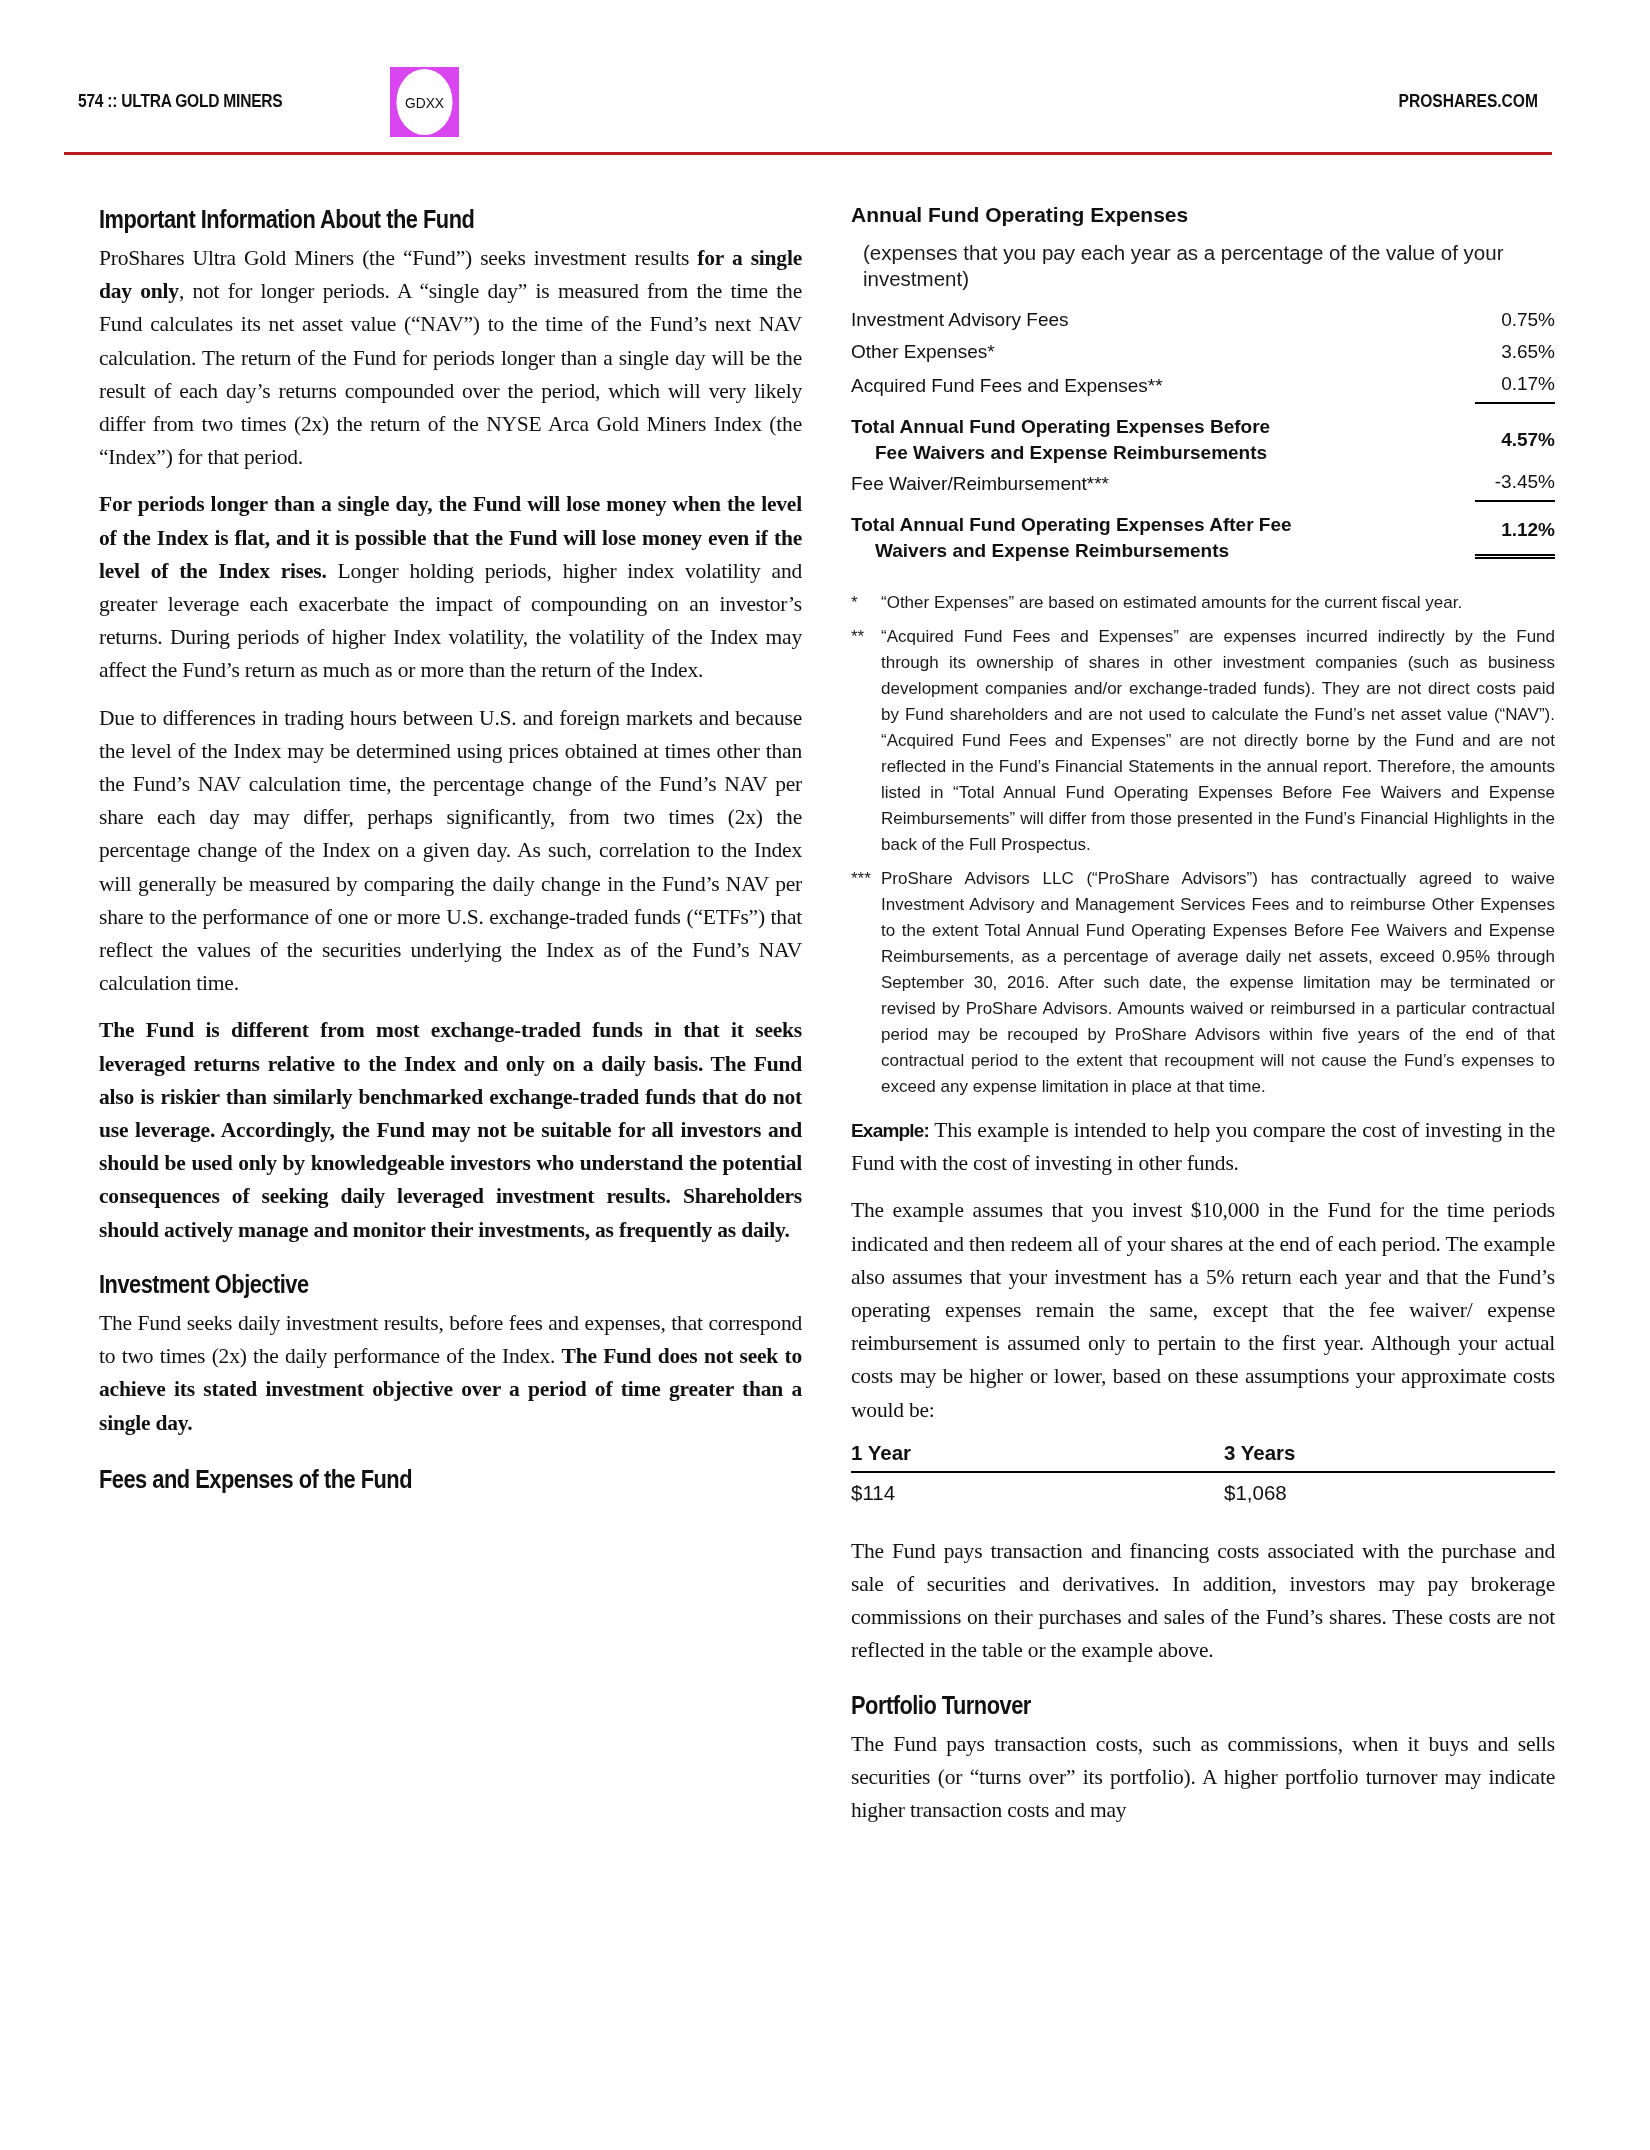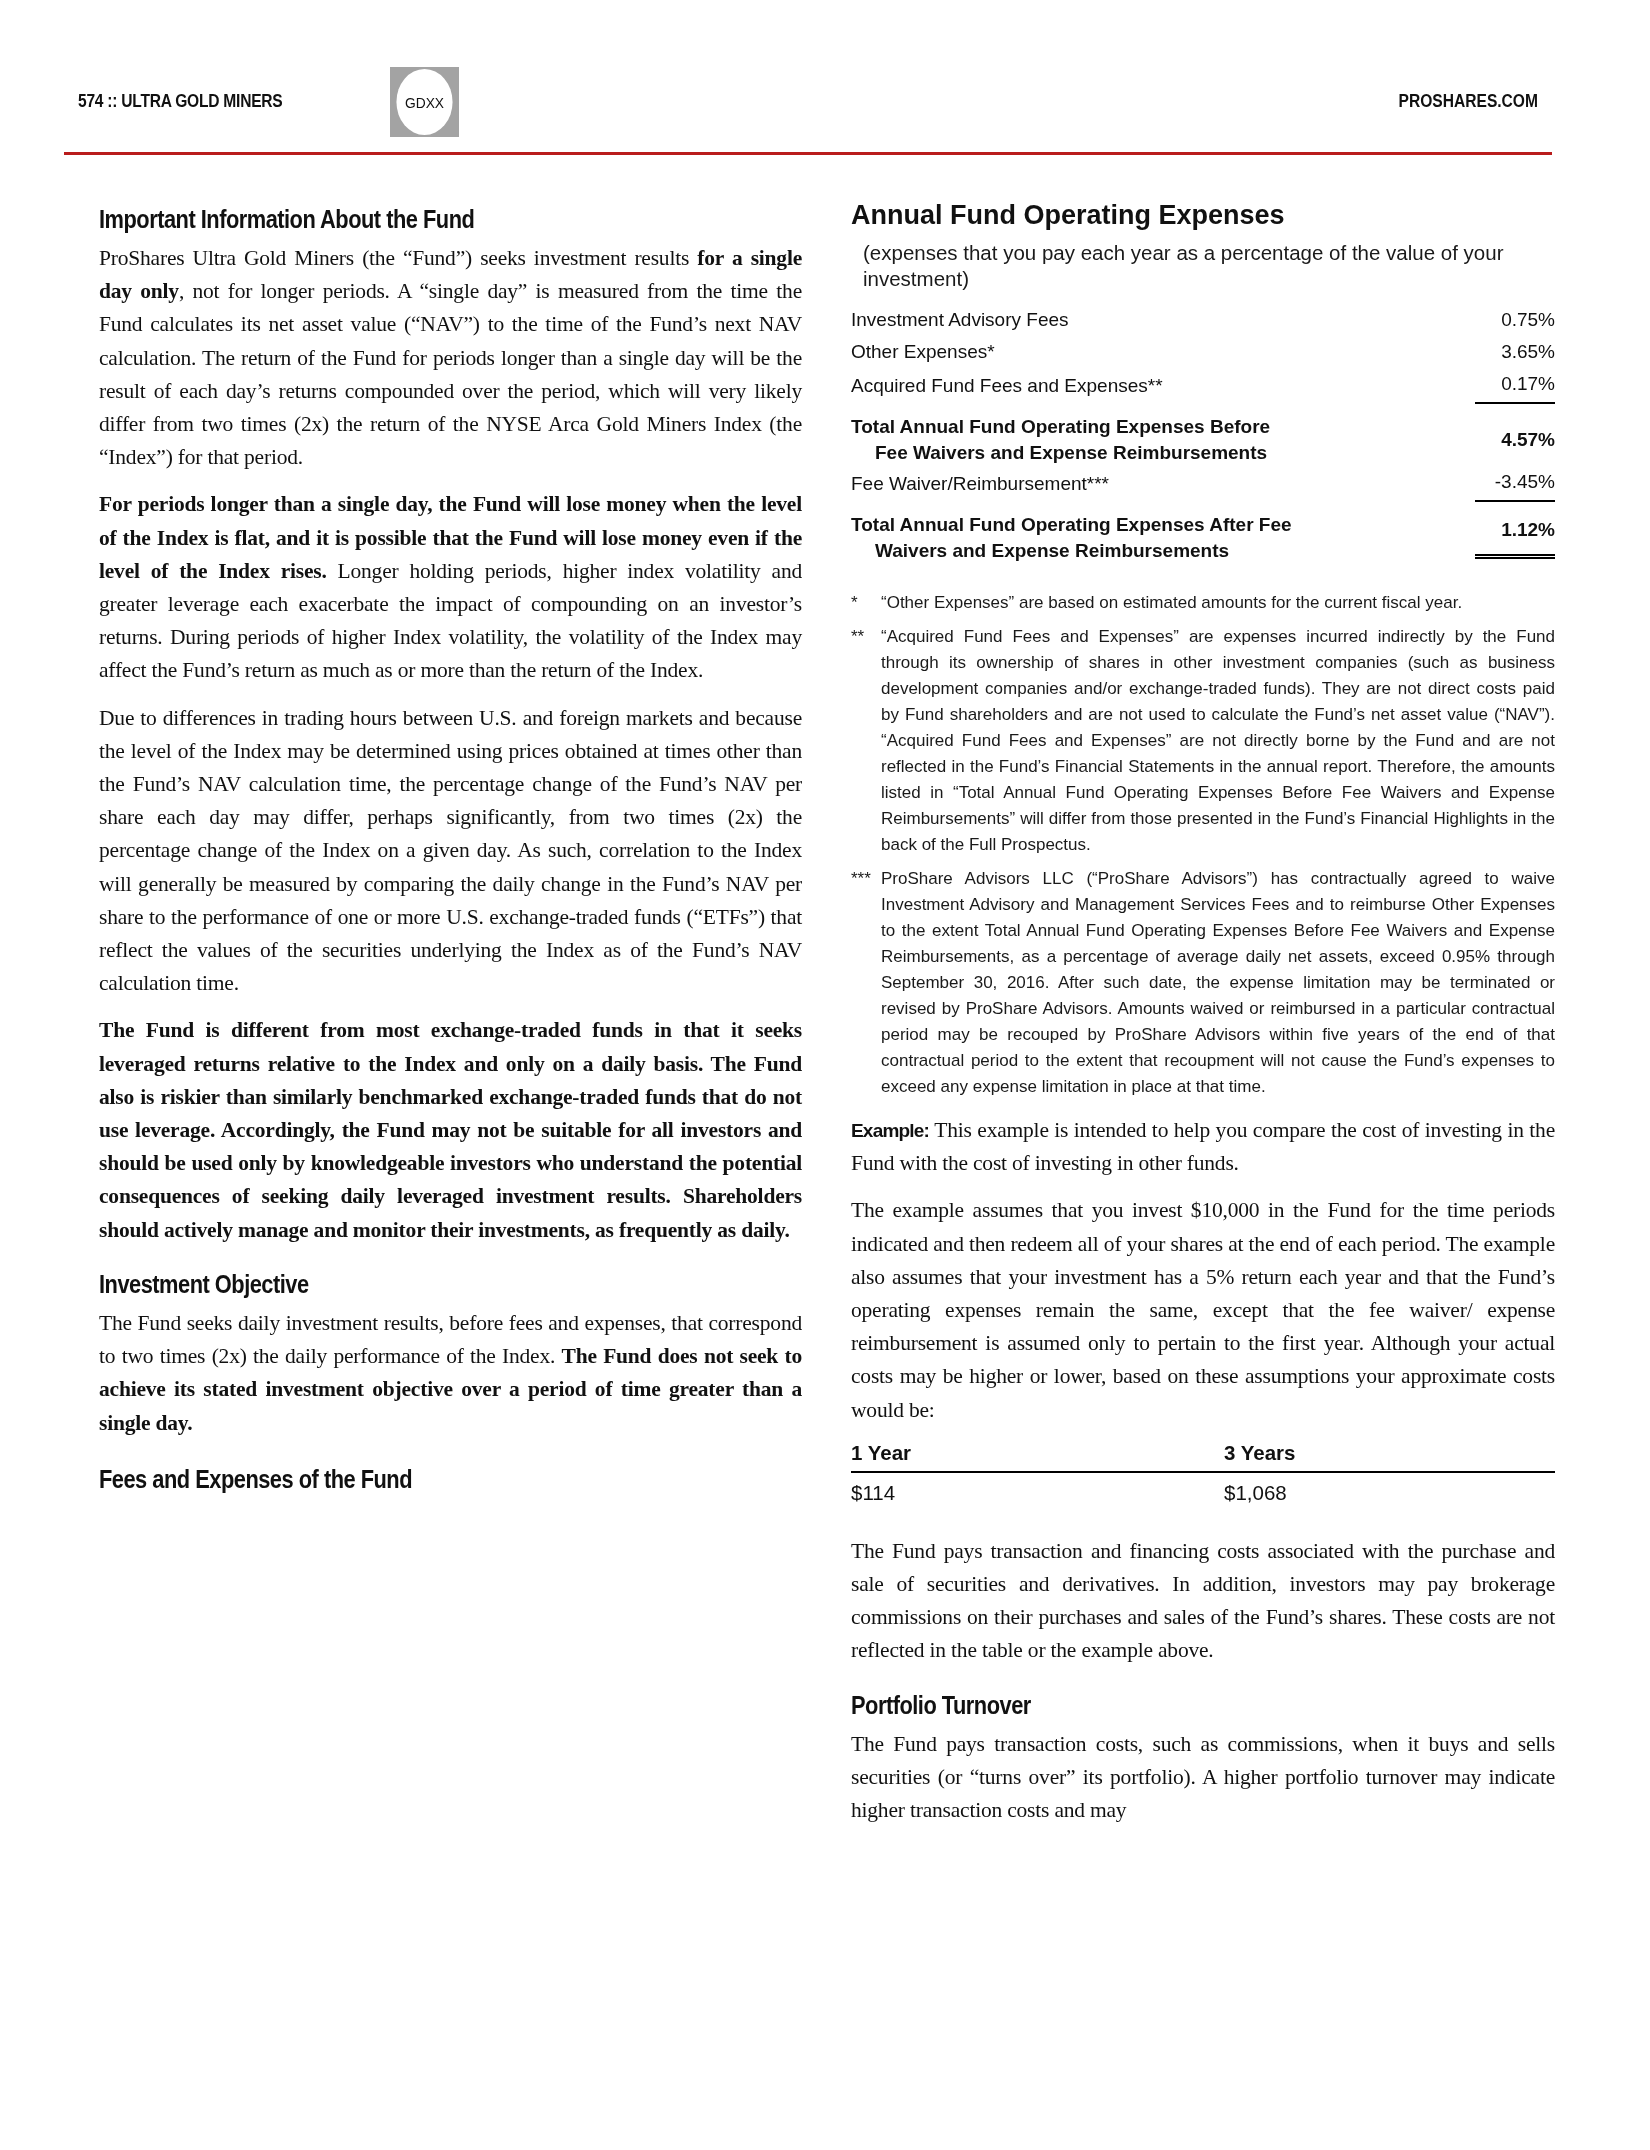--- a/index.html
+++ b/index.html
@@ -1,31 +1,31 @@
 <!DOCTYPE html>
 <html><head>
 <meta charset="utf-8">
 <style>
   html, body { margin: 0; padding: 0; background: #ffffff; }
   body { width: 1650px; height: 2150px; position: relative; overflow: hidden; color: #111; }
   .header { position: absolute; left: 64px; top: 60px; width: 1488px; height: 92px; border-bottom: 3px solid #b91c1c; }
   .hdr-left { position: absolute; left: 14px; top: 30px; font-family: "Liberation Sans", sans-serif; font-weight: bold; font-size: 19px; letter-spacing: -0.3px; transform: scaleX(0.82); transform-origin: left center; white-space: nowrap; }
-  .badge { position: absolute; left: 326px; top: 7px; width: 69px; height: 70px; background: #a3a3a3; display: flex; align-items: center; justify-content: center; }
+  .badge { position: absolute; left: 326px; top: 7px; width: 69px; height: 70px; background: #d946ef; display: flex; align-items: center; justify-content: center; }
   .badge-circle { width: 61px; height: 66px; border-radius: 50%; background: #fff; display: flex; align-items: center; justify-content: center; font-family: "Liberation Sans", sans-serif; font-size: 15px; color: #111; transform: scaleX(0.92); }
   .hdr-right { position: absolute; right: 14px; top: 30px; font-family: "Liberation Sans", sans-serif; font-weight: bold; font-size: 19px; transform: scaleX(0.82); transform-origin: right center; white-space: nowrap; }
 
   .col { position: absolute; top: 202px; }
   .col-left { left: 99px; width: 703px; }
   .col-right { left: 851px; width: 704px; }
 
   h2 { font-family: "Liberation Sans", sans-serif; font-weight: bold; font-size: 26px; margin: 0 0 6px 0; letter-spacing: -0.6px; transform: scaleX(0.84); transform-origin: left center; white-space: nowrap; line-height: 34px; }
   p.body { font-family: "Liberation Serif", serif; font-size: 21.5px; line-height: 33.2px; margin: 0 0 14px 0; text-align: justify; letter-spacing: -0.2px; }
   p.body b { font-weight: bold; }
 
-  .fee-title { font-family: "Liberation Sans", sans-serif; font-weight: bold; font-size: 27px; line-height: 26px; margin: 0; }
+  .fee-title { font-family: "Liberation Sans", sans-serif; font-weight: bold; font-size: 21px; line-height: 26px; margin: 0; }
   .fee-sub { font-family: "Liberation Sans", sans-serif; font-size: 20.5px; line-height: 26px; margin: 12px; color: #1a1a1a; }
   .fee-row { display: flex; justify-content: space-between; align-items: center; font-family: Liberation Sans, sans-serif; font-size: 19px; line-height: 32px; }
   .fee-row .val { min-width: 80px; text-align: right; }
   .fee-row .val.ul { border-bottom: 2px solid #000; padding-bottom: 2px; }
   .fee-row .val.dul { border-bottom: 5px double #000; padding-bottom: 11px; }
   .fee-row.bold { font-weight: bold; line-height: 26px; }
   .fee-row.bold .lbl { }
   .fee-row .lbl .indent { display: block; padding-left: 24px; }
   .gap-sm { height: 10px; }
 

